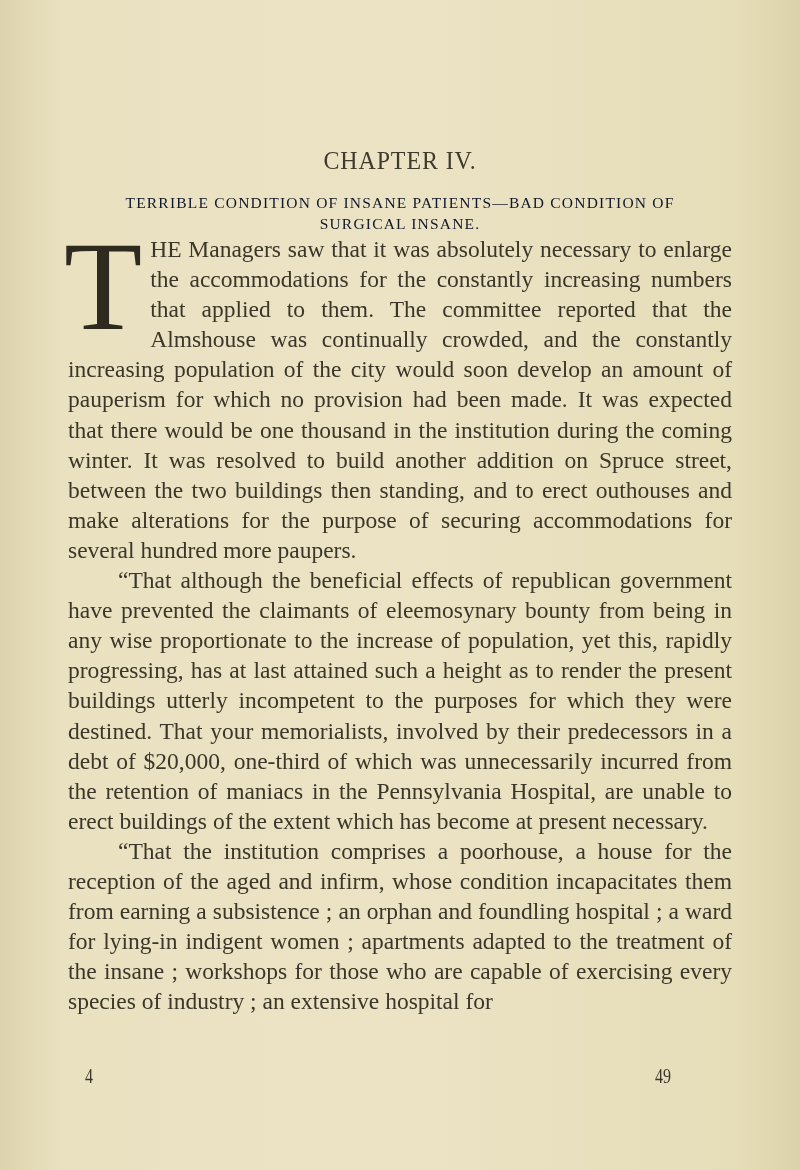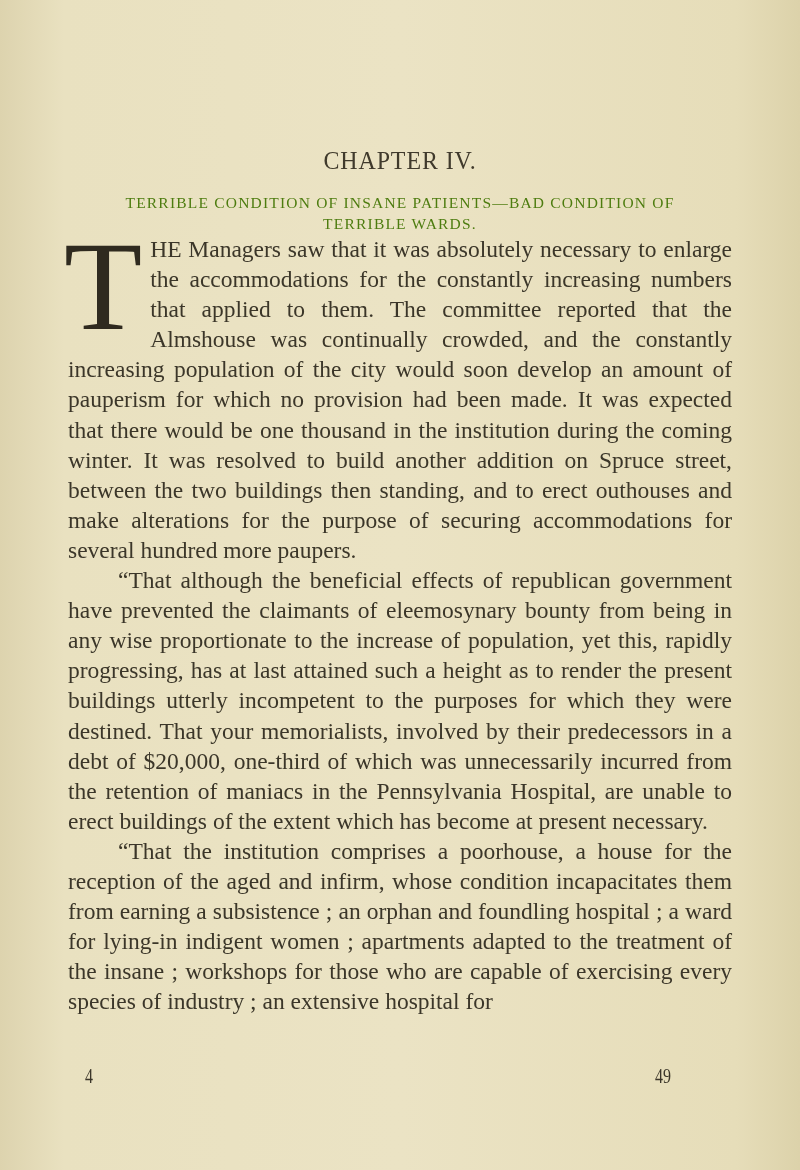--- a/index.html
+++ b/index.html
@@ -14,21 +14,21 @@
   .page { position: absolute; left: 68px; top: 0; width: 664px; }
   .chapter-title {
     position: absolute; left: 0; top: 146px; width: 664px;
     text-align: center; font-size: 26px; letter-spacing: 1px;
     font-family: "Liberation Serif", serif; color: #403a2c;
     transform: scaleX(0.92);
   }
   .subtitle {
     position: absolute; left: 0; top: 192px; width: 664px;
     text-align: center; font-size: 15.5px; letter-spacing: 1.2px; line-height: 21px;
-    font-family: "Liberation Serif", serif; color: #4d7c0f;
+    font-family: "Liberation Serif", serif; color: #0f172a;
   }
   .body-text {
     position: absolute; left: 0; top: 234px; width: 664px;
     font-family: "Liberation Serif", serif;
     font-size: 23.5px; line-height: 30.1px; text-align: justify;
     color: #3b3629;
   }
   .body-text p { margin: 0; text-indent: 50px; }
   .body-text p.first { text-indent: 0; }
   .dropcap {
@@ -42,21 +42,21 @@
   .footer-left { left: 84px; transform: scaleX(0.8); }
   .footer-right { left: 653px; transform: scaleX(0.8); }
 </style>
 </head>
 <body>
 
 <div class="page">
   <div class="chapter-title">CHAPTER IV.</div>
   <div class="subtitle">
     <div>TERRIBLE CONDITION OF INSANE PATIENTS—BAD CONDITION OF</div>
-    <div>TERRIBLE WARDS.</div>
+    <div>SURGICAL INSANE.</div>
   </div>
   <div class="body-text">
     <p class="first"><span class="dropcap">T</span><span>HE Managers saw that it was absolutely necessary to enlarge the accommodations for the constantly increasing numbers that applied to them. The committee reported that the Almshouse was continually crowded, and the constantly increasing population of the city would soon develop an amount of pauperism for which no provision had been made. It was expected that there would be one thousand in the institution during the coming winter. It was resolved to build another addition on Spruce street, between the two buildings then standing, and to erect outhouses and make alterations for the purpose of securing accommodations for several hundred more paupers.</span></p>
     <p>“That although the beneficial effects of republican government have prevented the claimants of eleemosynary bounty from being in any wise proportionate to the increase of population, yet this, rapidly progressing, has at last attained such a height as to render the present buildings utterly incompetent to the purposes for which they were destined. That your memorialists, involved by their predecessors in a debt of $20,000, one-third of which was unnecessarily incurred from the retention of maniacs in the Pennsylvania Hospital, are unable to erect buildings of the extent which has become at present necessary.</p>
     <p>“That the institution comprises a poorhouse, a house for the reception of the aged and infirm, whose condition incapacitates them from earning a subsistence ; an orphan and foundling hospital ; a ward for lying-in indigent women ; apartments adapted to the treatment of the insane ; workshops for those who are capable of exercising every species of industry ; an extensive hospital for</p>
   </div>
 </div>
 <div class="footer-left">4</div>
 <div class="footer-right">49</div>
 

